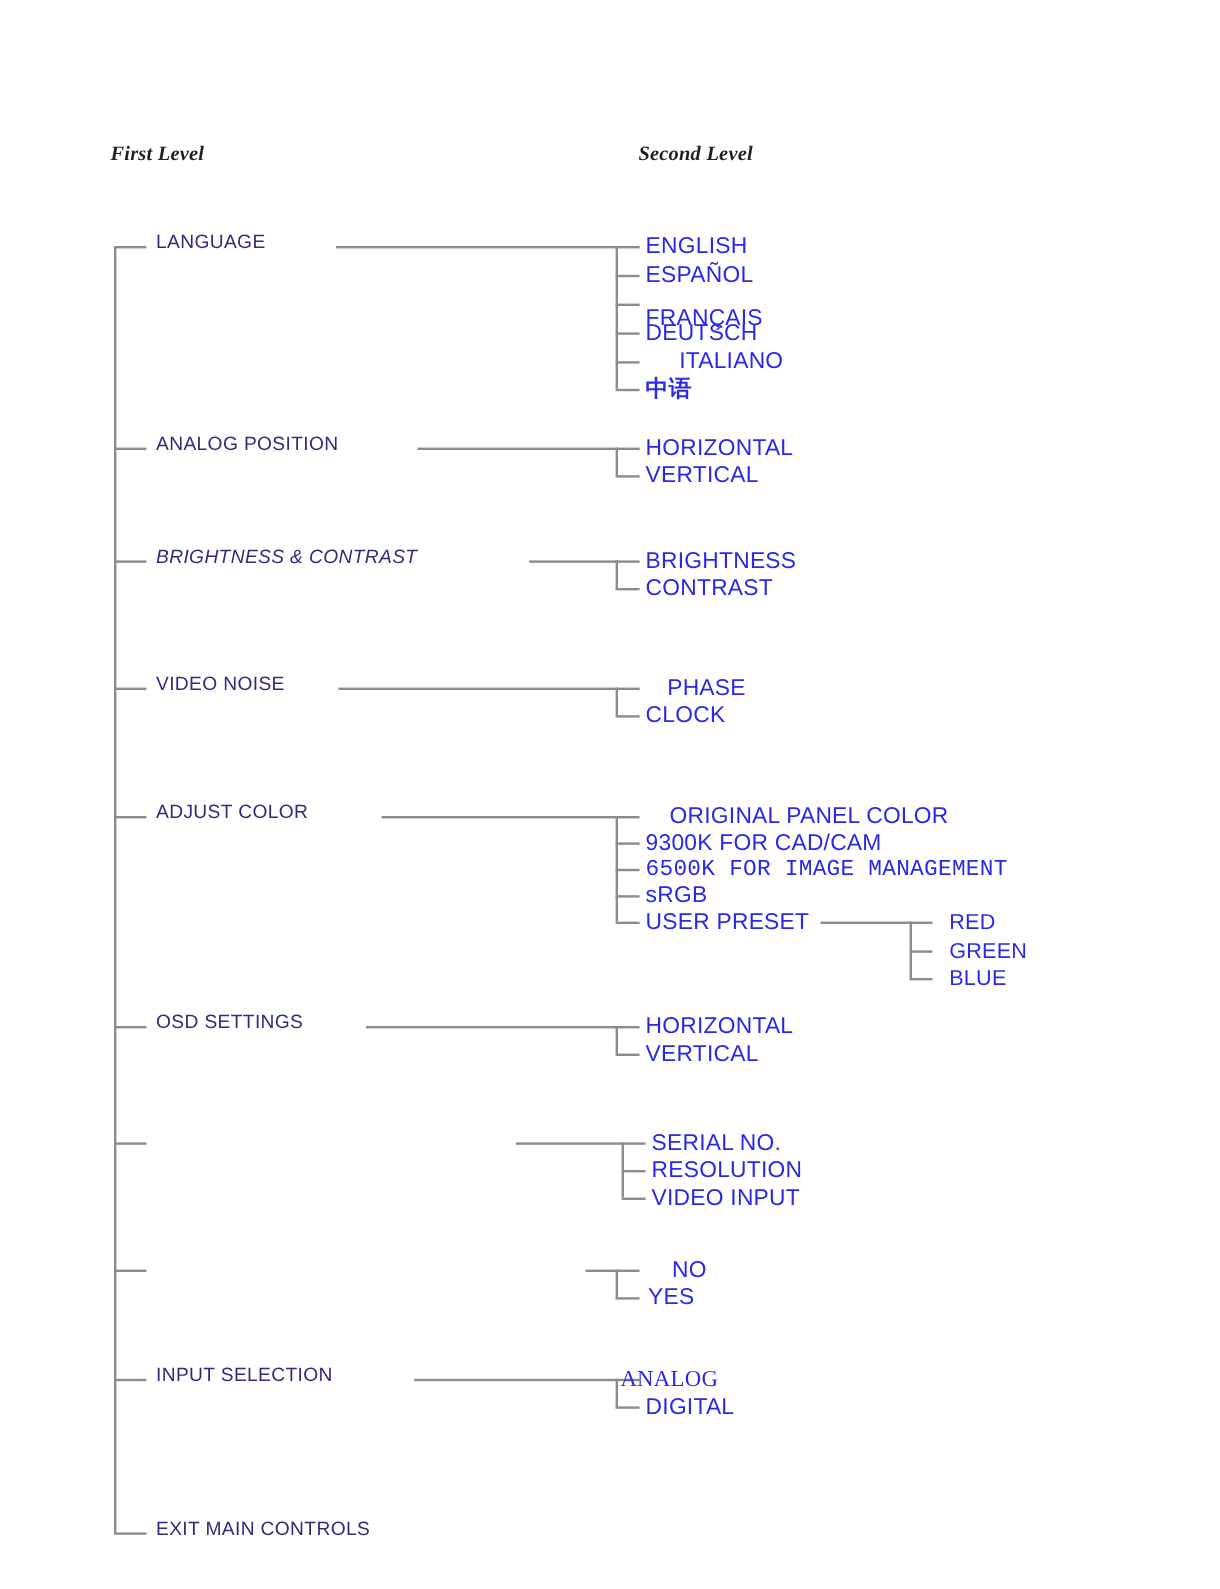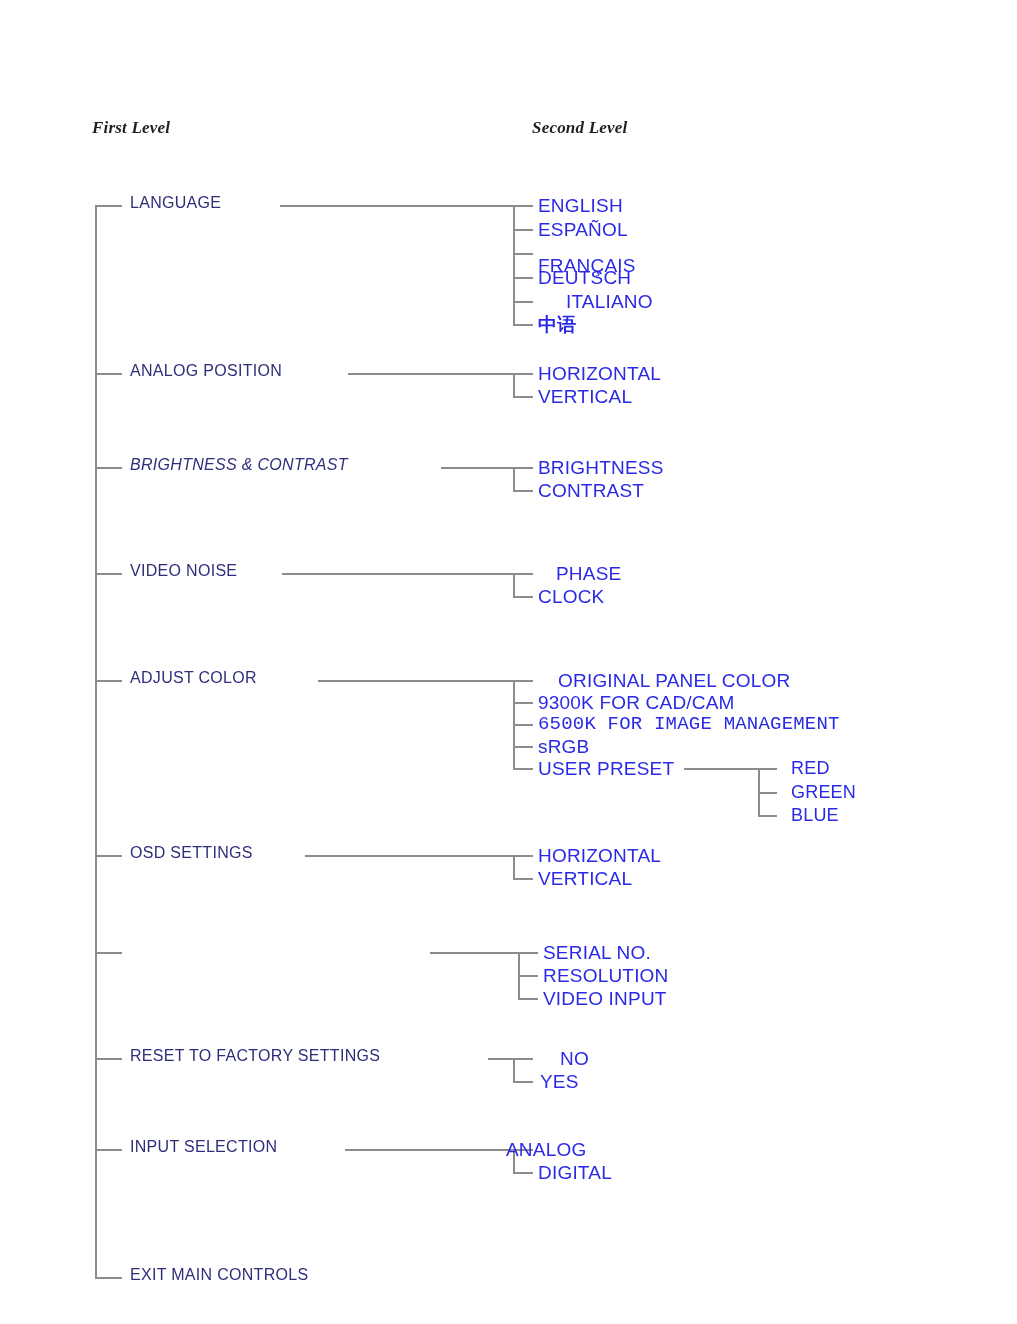--- a/index.html
+++ b/index.html
@@ -190,37 +190,36 @@
   <div class="line hline" style="left:518px; top:952px; width:20px;"></div>
   <div class="node lvl2" style="left:543px; top:943px;">SERIAL NO.</div>
 
   <div class="line hline" style="left:518px; top:975px; width:20px;"></div>
   <div class="node lvl2" style="left:543px; top:966px;">RESOLUTION</div>
 
   <div class="line hline" style="left:518px; top:998px; width:20px;"></div>
   <div class="node lvl2" style="left:543px; top:989px;">VIDEO INPUT</div>
 
   <div class="line hline" style="left:95px; top:1058px; width:27px;"></div>
-  <div class="node lvl1" style="left:130px; top:1048px;">RESET TO FACTORY SETTINGS</div>
   <div class="line hline" style="left:488px; top:1058px; width:26px;"></div>
   <div class="line vline" style="left:513px; top:1058px; height:24px;"></div>
 
   <div class="line hline" style="left:513px; top:1058px; width:20px;"></div>
   <div class="node lvl2" style="left:540px; top:1049px;margin-left:20px;">NO</div>
 
   <div class="line hline" style="left:513px; top:1081px; width:20px;"></div>
   <div class="node lvl2" style="left:540px; top:1072px;">YES</div>
 
   <div class="line hline" style="left:95px; top:1149px; width:27px;"></div>
   <div class="node lvl1" style="left:130px; top:1139px;">INPUT SELECTION</div>
   <div class="line hline" style="left:345px; top:1149px; width:169px;"></div>
   <div class="line vline" style="left:513px; top:1149px; height:24px;"></div>
 
   <div class="line hline" style="left:513px; top:1149px; width:20px;"></div>
-  <div class="node lvl2" style="left:506px; top:1140px;">ANALOG</div>
+  <div class="node lvl2" style="left:517px; top:1140px;font-family:Liberation Serif, serif;">ANALOG</div>
 
   <div class="line hline" style="left:513px; top:1172px; width:20px;"></div>
   <div class="node lvl2" style="left:538px; top:1163px;">DIGITAL</div>
 
   <div class="line hline" style="left:95px; top:1277px; width:27px;"></div>
   <div class="node lvl1" style="left:130px; top:1267px;">EXIT MAIN CONTROLS</div>
 
 </div>
 
 </body></html>

